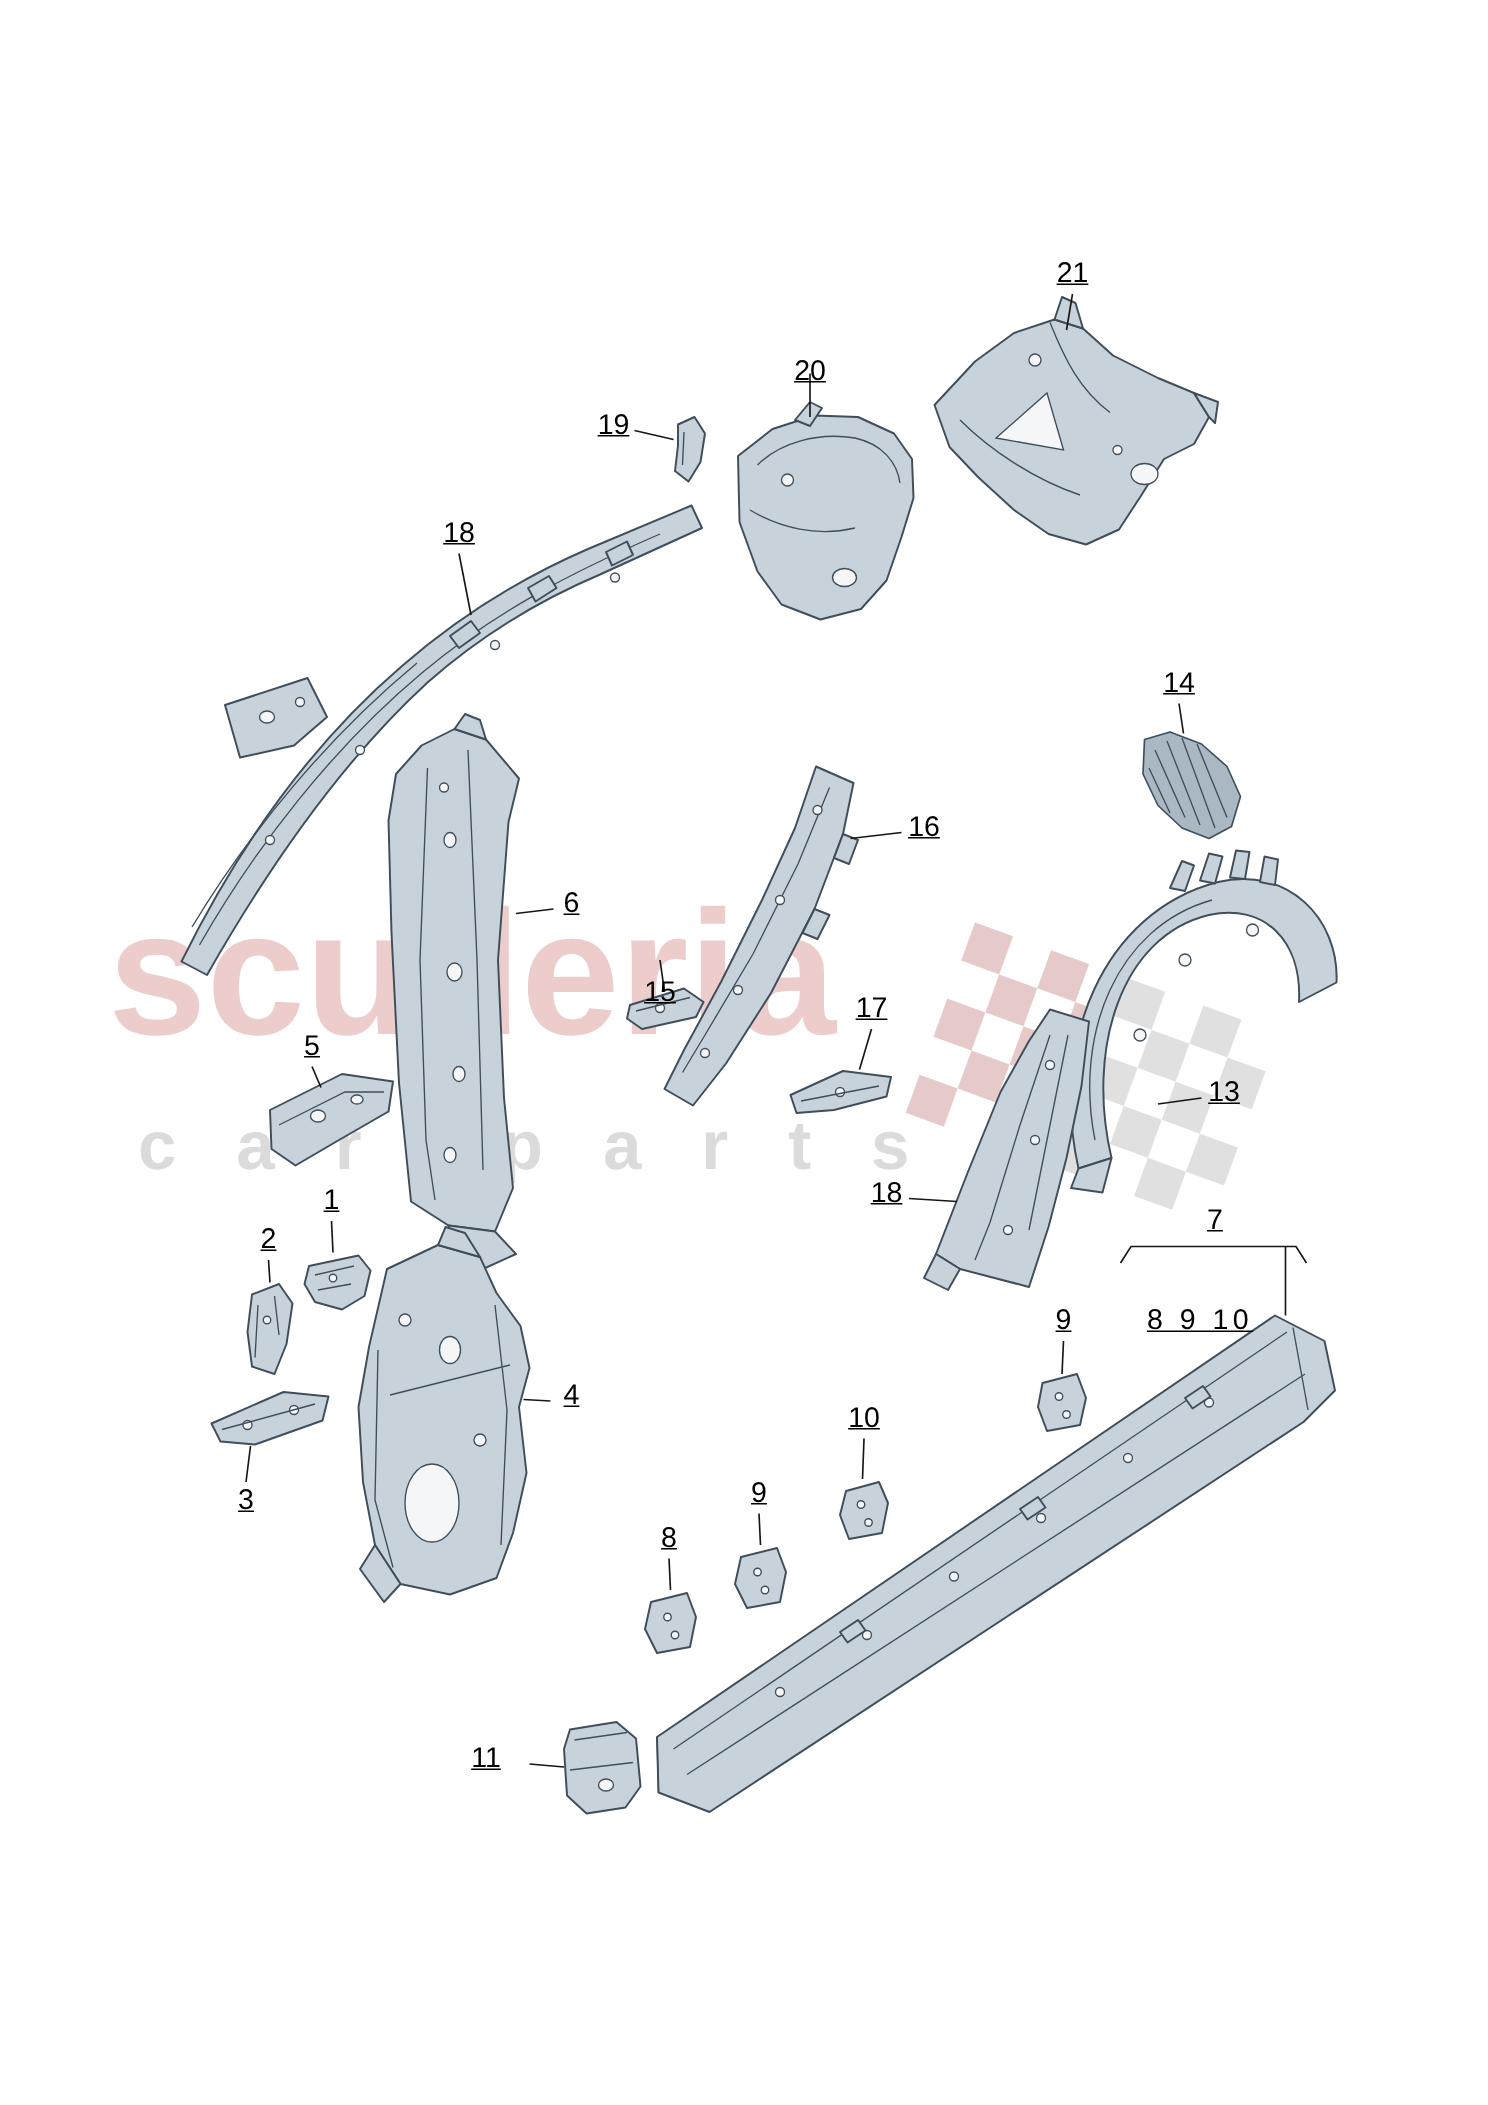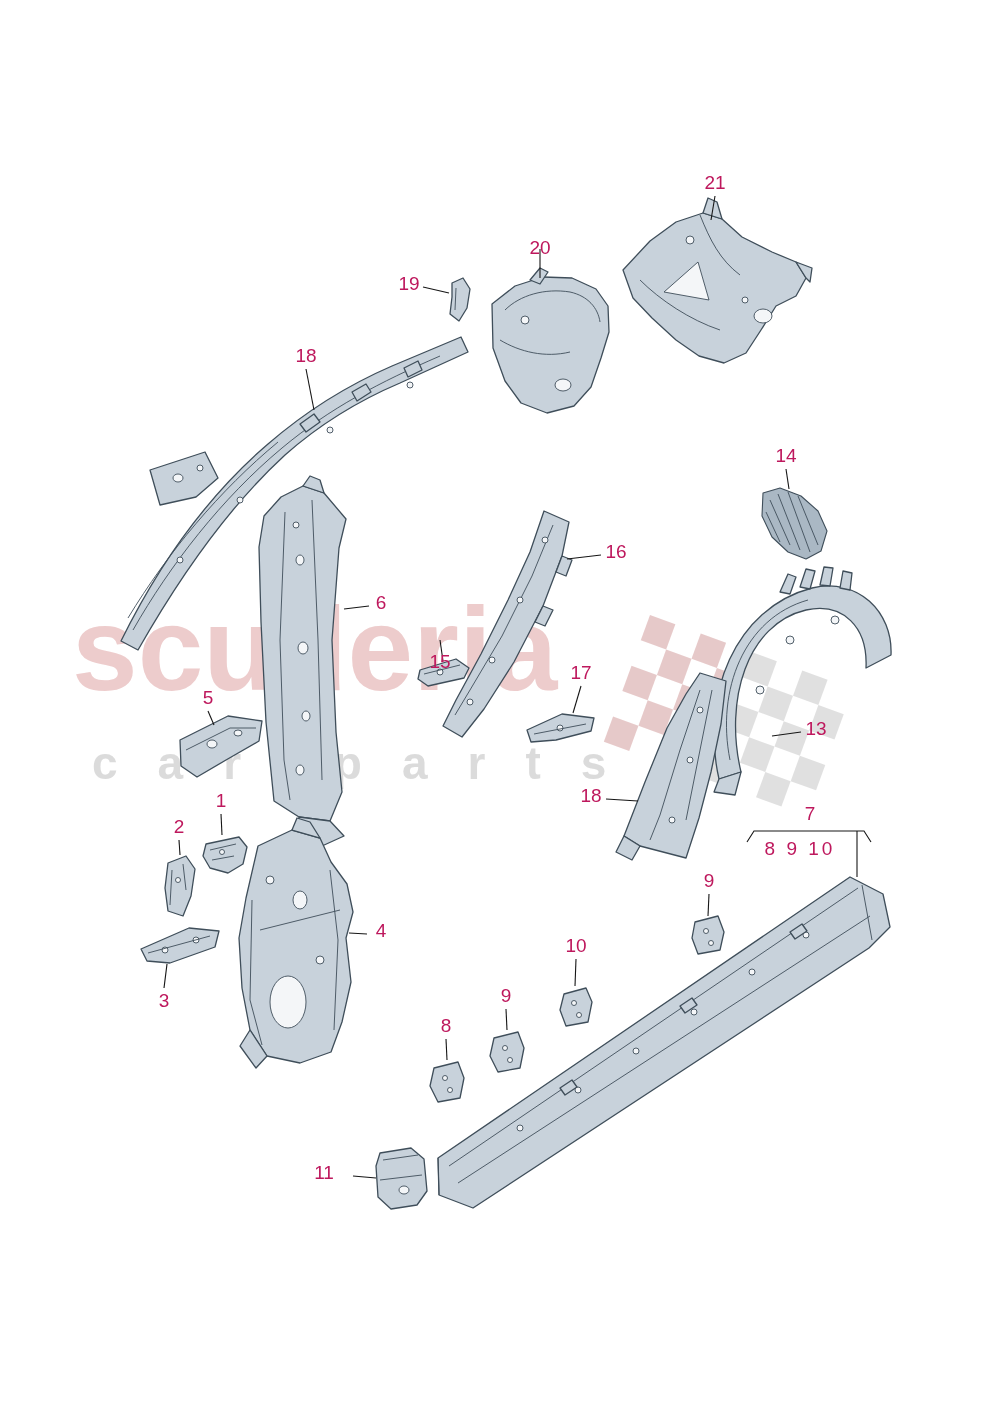--- a/index.html
+++ b/index.html
@@ -8,23 +8,23 @@
 
   
   .wm1 { position:absolute; left:72px; top:590px; font-size:118px; font-weight:bold;
          color:var(--wm-red,#dc9a9a); opacity:.5; line-height:1; white-space:nowrap; }
   .wm2 { position:absolute; left:92px; top:740px; font-size:46px; font-weight:bold;
          color:var(--wm-gray,#c9c9c9); opacity:.65; letter-spacing:40px; line-height:1; white-space:nowrap; }
 
   svg.diagram { position:absolute; left:0; top:0; }
 
   .callout-layer { position:absolute; left:0; top:0; width:992px; height:1403px; }
-  .callout { position:absolute; transform:translate(-50%,-50%); font-size:19px; color:#be185d;
-             white-space:nowrap; }
-  .g7sub { letter-spacing:3px; }
+  .callout { position:absolute; transform:translate(-50%,-50%); font-size:19px; color:#000000;
+             white-space:nowrap;text-decoration:underline; }
+  .g7sub { letter-spacing:3px;margin-top:32px; }
 
   
   .part  { fill:#c8d2db; stroke:#3f4e5a; stroke-width:1.3; stroke-linejoin:round; }
   .dark  { fill:#aab8c4; stroke:#3f4e5a; stroke-width:1.1; stroke-linejoin:round; }
   .pline { fill:none; stroke:#3f4e5a; stroke-width:0.9; }
   .hole  { fill:#f4f6f8; stroke:#3f4e5a; stroke-width:0.9; }
   #leader-lines polyline, .bracketline path { fill:none; stroke:#161616; stroke-width:1.1; }
   .fr { fill:var(--flag-red,#cf9595); }
   .fg { fill:var(--flag-gray,#c2c2c2); }
 </style>

